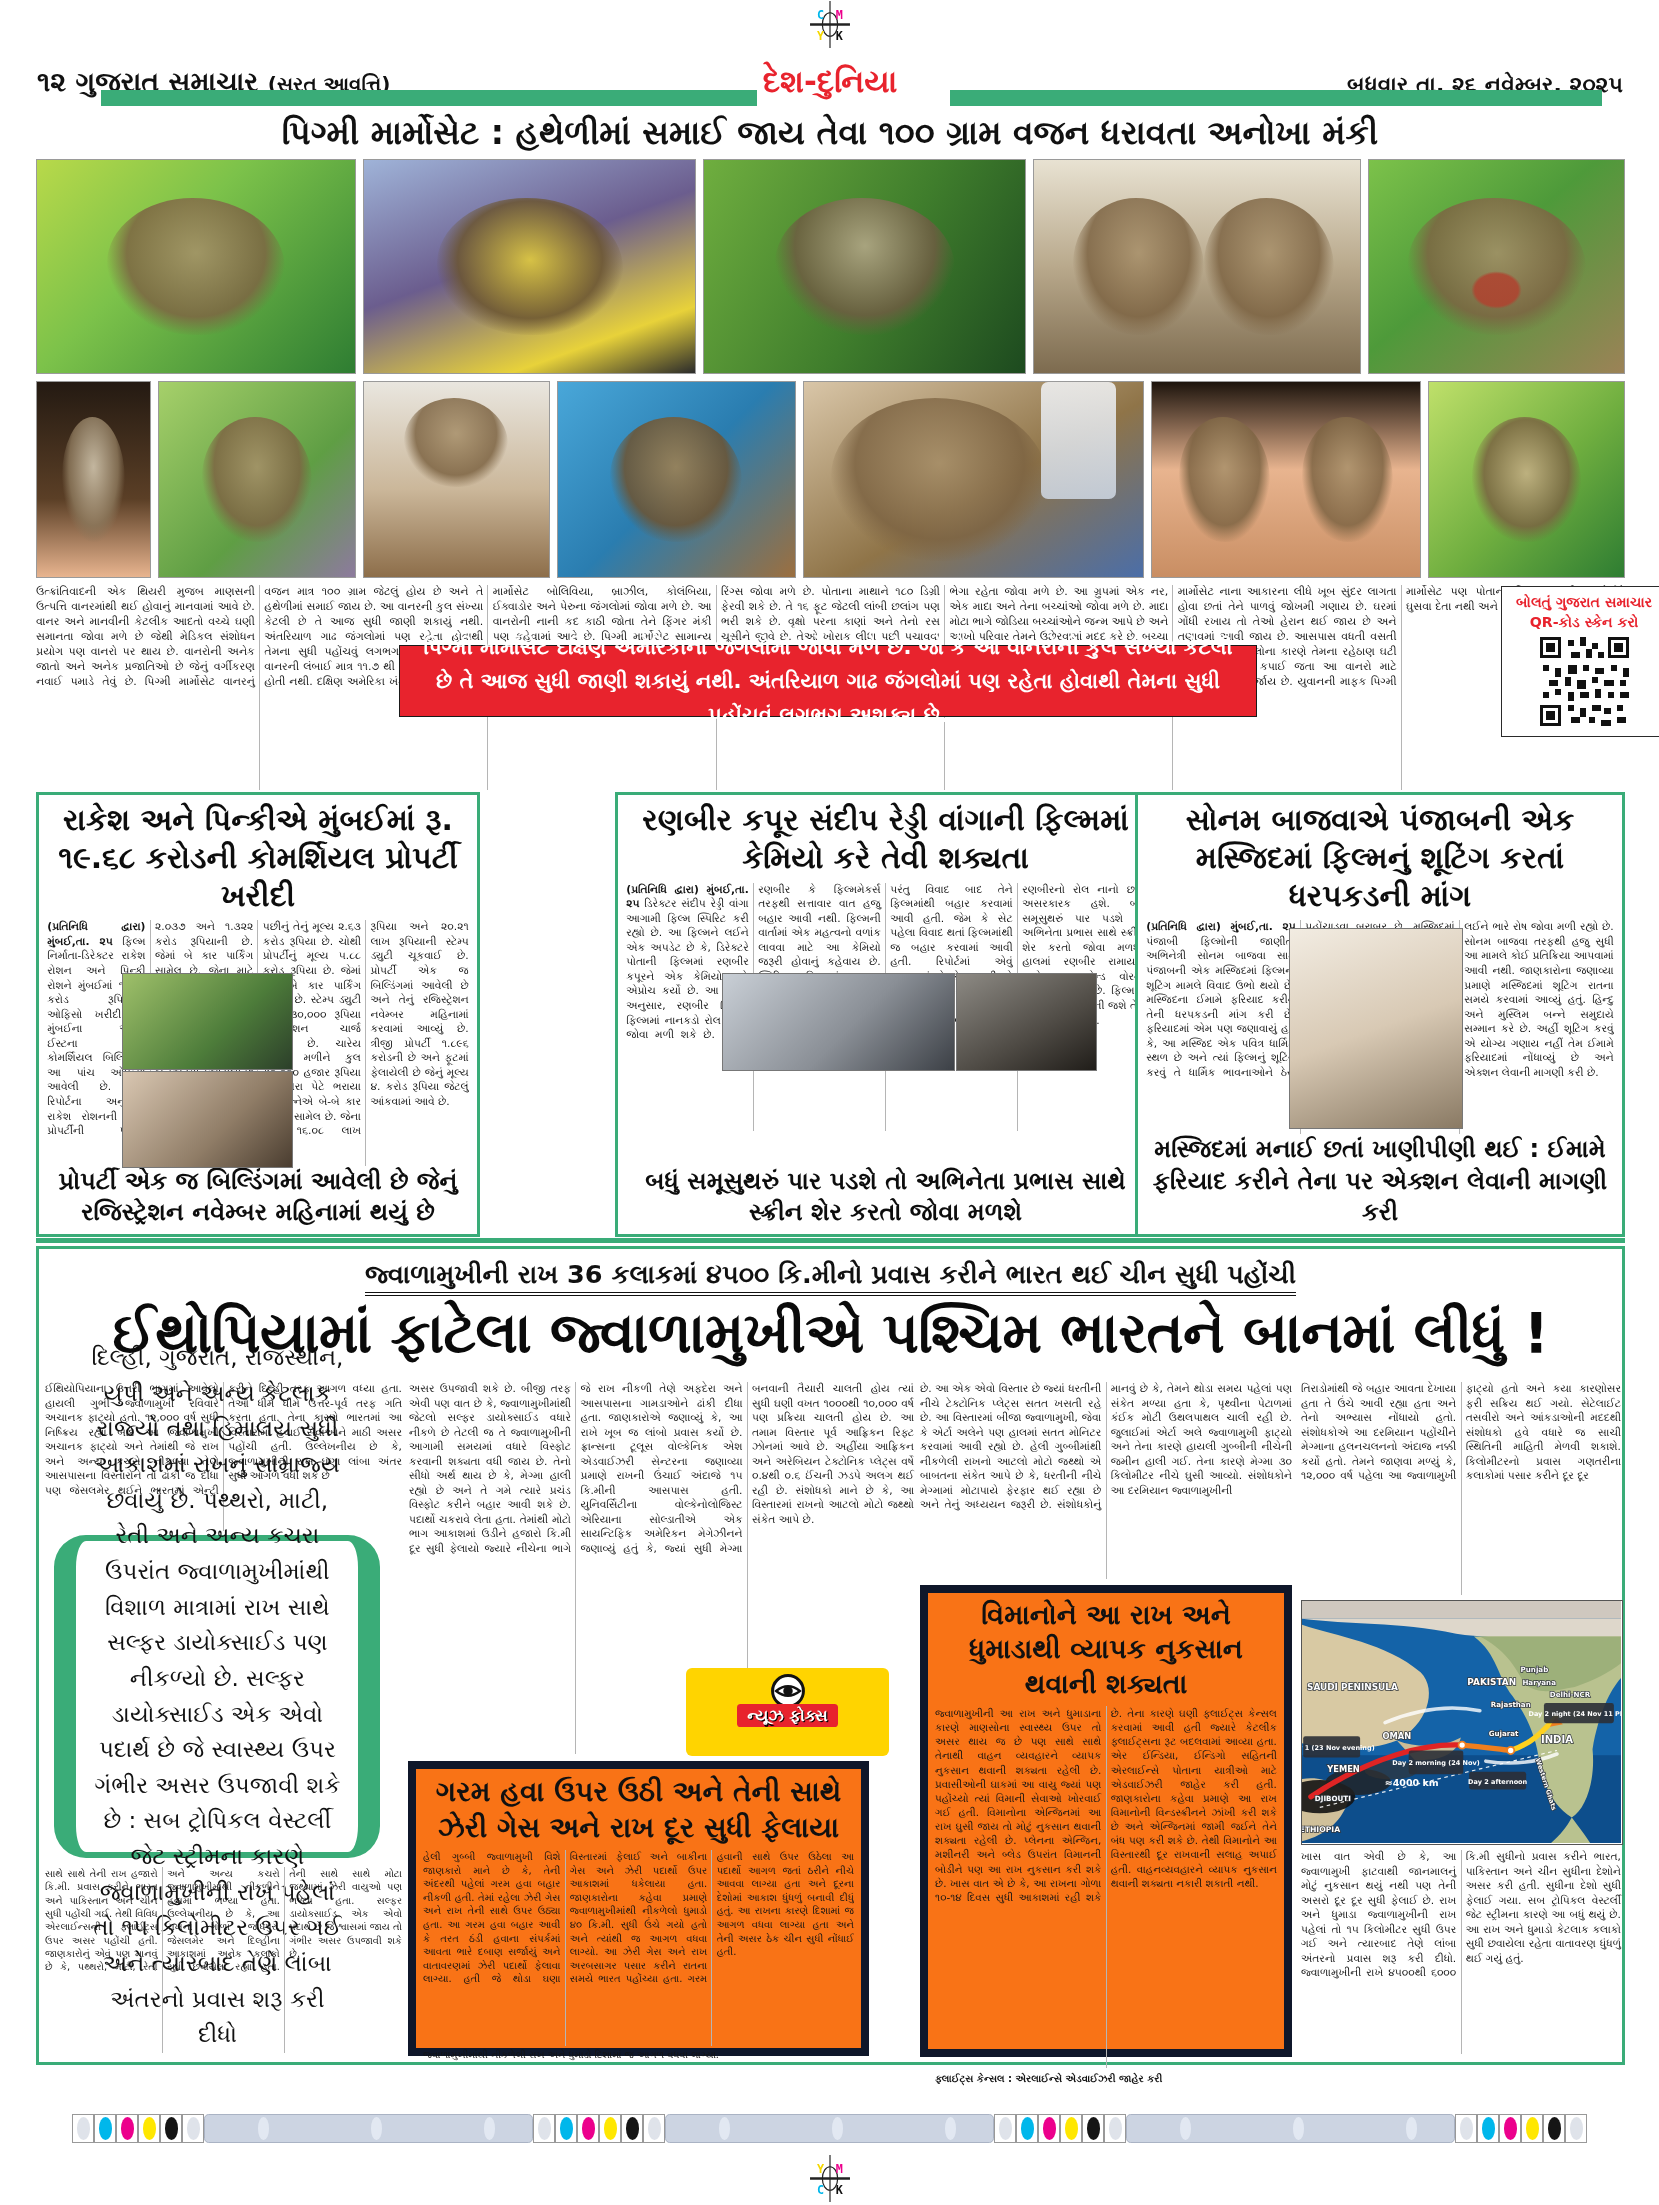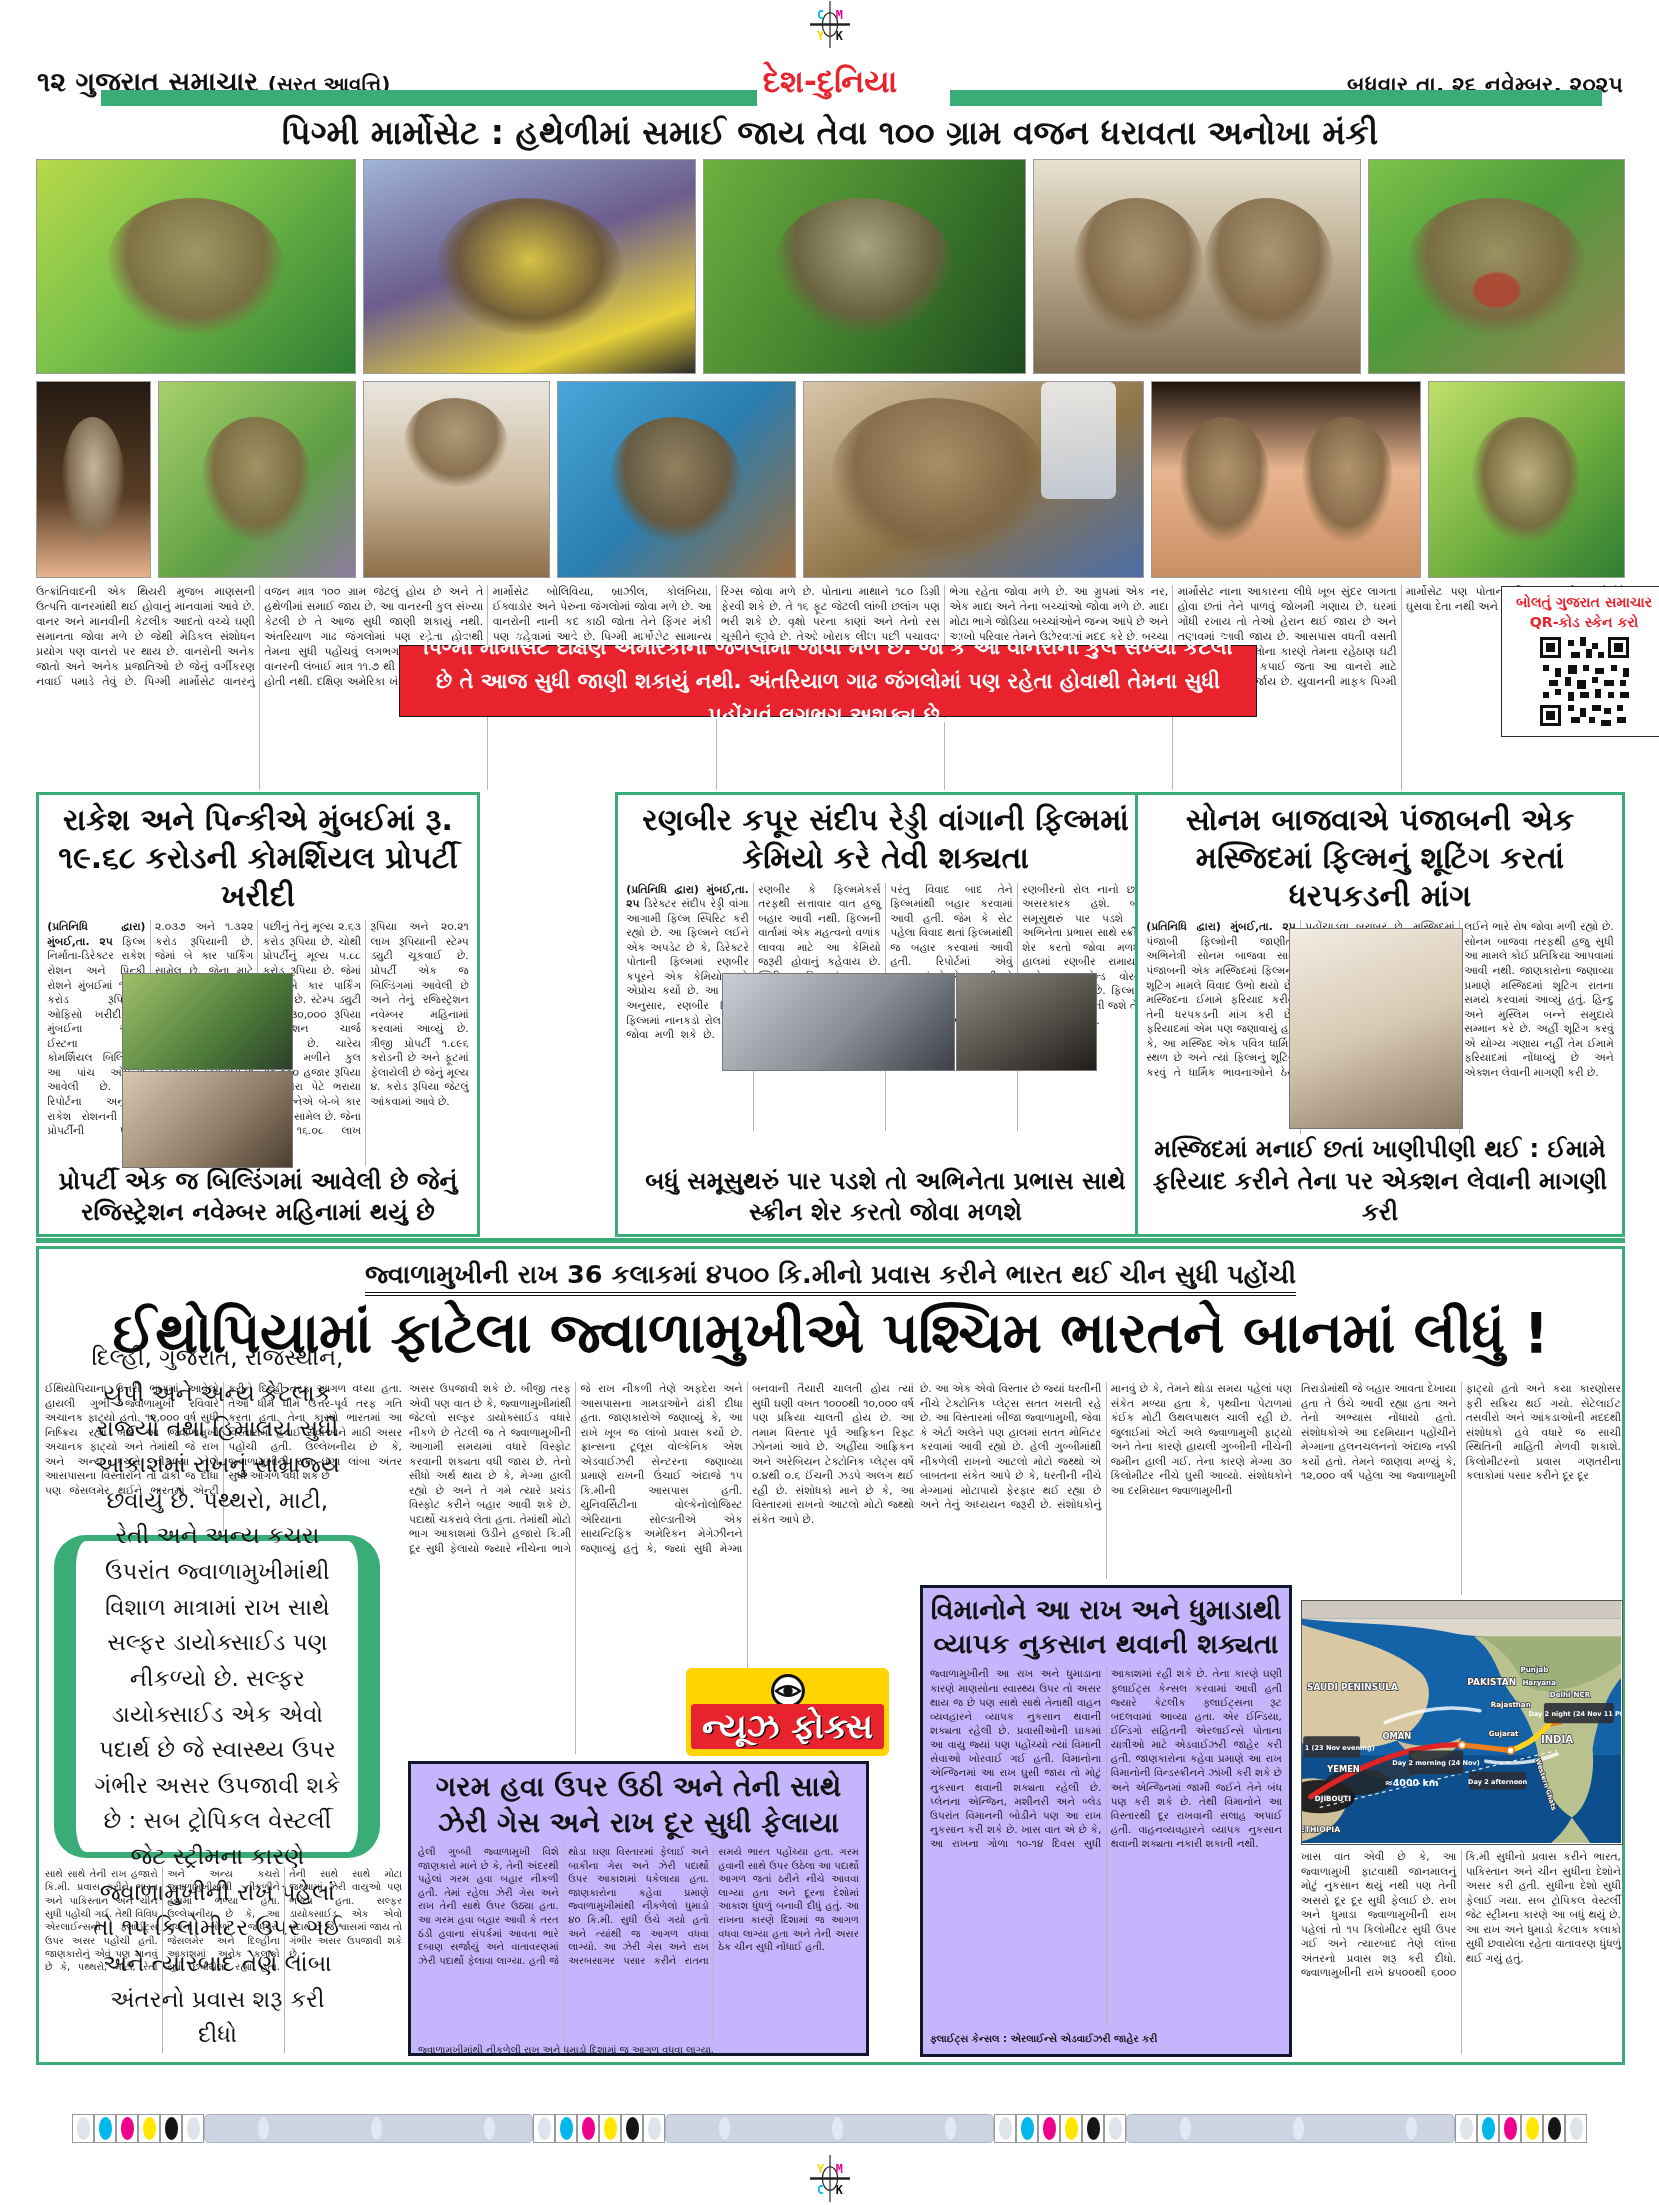--- a/index.html
+++ b/index.html
@@ -31,26 +31,26 @@
   .art-headline{font-weight:700;font-size:30px;line-height:1.26;text-align:center;color:#0d0d0d;}
   .art-dateline{font-weight:700;}
   .art-strap{font-weight:700;font-size:24px;line-height:1.3;text-align:center;margin-top:auto;color:#0d0d0d;}
   .artphoto{position:absolute;border:0.6px solid #777;background:#ccc;}
   .callout{background:#e8232d;border:1.2px solid #1a1a1a;color:#fff;font-weight:700;font-size:21px;line-height:1.62;text-align:center;display:flex;align-items:center;justify-content:center;padding:3.6px 18px;box-sizing:border-box;}
   .qrbox{background:#fff;border:1.2px solid #2a2a2a;box-sizing:border-box;text-align:center;padding:4.7px 3.6px;}
   .qrtitle{color:#e8232d;font-weight:700;font-size:14.2px;line-height:1.45;}
   .volcano{border:3.6px solid #3aac78;box-sizing:border-box;background:#fff;}
   .kicker{font-weight:700;font-size:25.5px;border-bottom:4.1px double #111;padding-bottom:2.4px;display:inline-block;}
   .mainhead{font-weight:700;font-size:56px;letter-spacing:-0.6px;color:#0a0a0a;}
-  .subbox{border:3px solid #0f172a;box-sizing:border-box;background:#c4b5fd;padding:4.7px 7.1px;}
+  .subbox{border:8px solid #0f172a;box-sizing:border-box;background:#f97316;padding:4.7px 7.1px;}
   .sub-headline{font-weight:700;font-size:28px;line-height:1.28;text-align:center;}
   .quotebox{border:6px solid #3aac78;border-left-width:22.5px;border-right-width:22.5px;border-radius:32px;box-sizing:border-box;display:flex;align-items:center;background:#fff;padding:8.3px 12px;}
   .quotetext{font-weight:400;font-size:23px;line-height:1.55;text-align:center;}
   .nf-logo{background:#ffd400;border-radius:6px;display:flex;flex-direction:column;align-items:center;justify-content:flex-start;padding-top:3.6px;box-sizing:border-box;}
-  .nf-red{background:#e8232d;border-radius:3.6px;color:#fff;font-weight:700;font-size:34px;padding:2.4px 10.7px;margin-top:-6px;text-shadow:1.2px 1.2px 0 #000;}
+  .nf-red{background:#e8232d;border-radius:3.6px;color:#fff;font-weight:700;font-size:16px;padding:2.4px 10.7px;margin-top:-6px;text-shadow:1.2px 1.2px 0 #000;}
   .chip{width:20px;height:27px;background:#fff;border:0.6px solid #999;display:flex;align-items:center;justify-content:center;}
   .chip i{display:block;width:13px;height:22.5px;border-radius:50%;}
   .inkbar{height:27px;width:344px;background:#ccd4e2;border-radius:4.7px;border:0.6px solid #aab3c4;position:relative;}
   .inkbar i{position:absolute;top:2.4px;width:10.7px;height:22.5px;border-radius:50%;background:#e2e8f2;}
   .regletter{font-size:20px;font-weight:700;font-family:"DejaVu Sans Mono",monospace;}
 </style>
 </head>
 <body>
 
 <div class="page">

